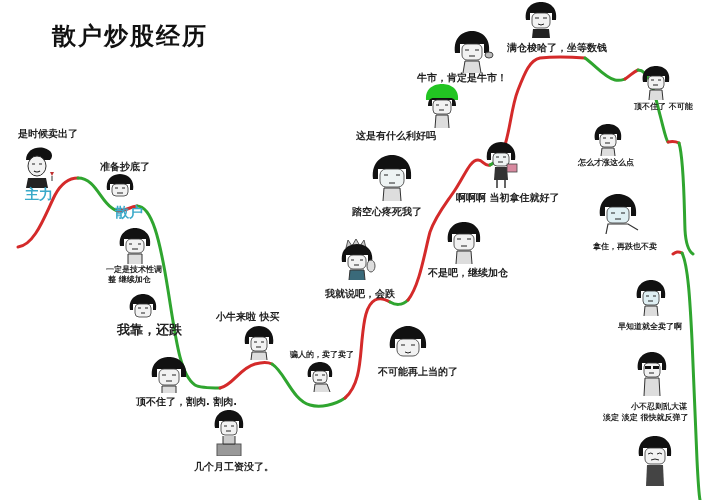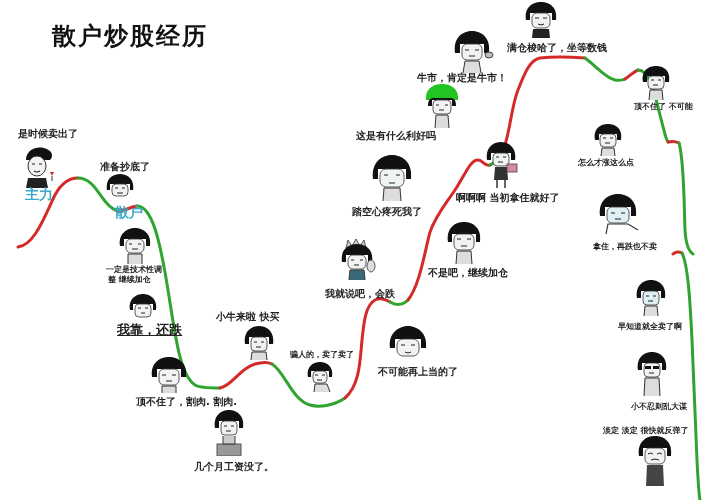--- a/index.html
+++ b/index.html
@@ -1,21 +1,21 @@
 <!DOCTYPE html>
 <html><head>
 <meta charset="utf-8">
 <style>
   html, body { margin:0; padding:0; }
   body { width:717px; height:500px; background:#ffffff; position:relative; overflow:hidden;
          font-family:"DejaVu Sans", sans-serif; color:#222; }
   .title { position:absolute; left:52px; top:20px; font-size:24px; font-weight:bold; letter-spacing:2px; color:#111; }
   svg.curve { position:absolute; left:0; top:0; }
   .lbl { position:absolute; font-size:10px; font-weight:bold; color:#222; white-space:nowrap; text-align:center; line-height:12px; }
-  .lbl.big { font-size:13px; line-height:15px;text-decoration:underline; }
+  .lbl.big { font-size:13px; line-height:15px; }
   .lbl.small { font-size:8px; line-height:10px; }
   .tag { position:absolute; font-size:14px; font-weight:bold; color:#3aa9c9; }
   .face { position:absolute; }
 </style>
 </head>
 <body>
 
 <div class="title">散户炒股经历</div>
 
 <svg class="curve" width="717" height="500" viewBox="0 0 717 500">
@@ -225,13 +225,13 @@
 <div class="lbl" style="left:428px;top:267px">不是吧，继续加仓</div>
 <div class="lbl" style="left:356px;top:130px">这是有什么利好吗</div>
 <div class="lbl" style="left:417px;top:72px">牛市，肯定是牛市！</div>
 <div class="lbl" style="left:456px;top:192px">啊啊啊 当初拿住就好了</div>
 <div class="lbl" style="left:507px;top:42px">满仓梭哈了，坐等数钱</div>
 <div class="lbl small" style="left:634px;top:102px">顶不住了 不可能</div>
 <div class="lbl small" style="left:578px;top:158px">怎么才涨这么点</div>
 <div class="lbl small" style="left:593px;top:242px">拿住，再跌也不卖</div>
 <div class="lbl small" style="left:618px;top:322px">早知道就全卖了啊</div>
 <div class="lbl small" style="left:631px;top:402px">小不忍则乱大谋</div>
-<div class="lbl small" style="left:603px;top:426px">淡定 淡定 很快就反弹了</div>
+<div class="lbl small" style="left:603px;top:413px">淡定 淡定 很快就反弹了</div>
 
 </body></html>

